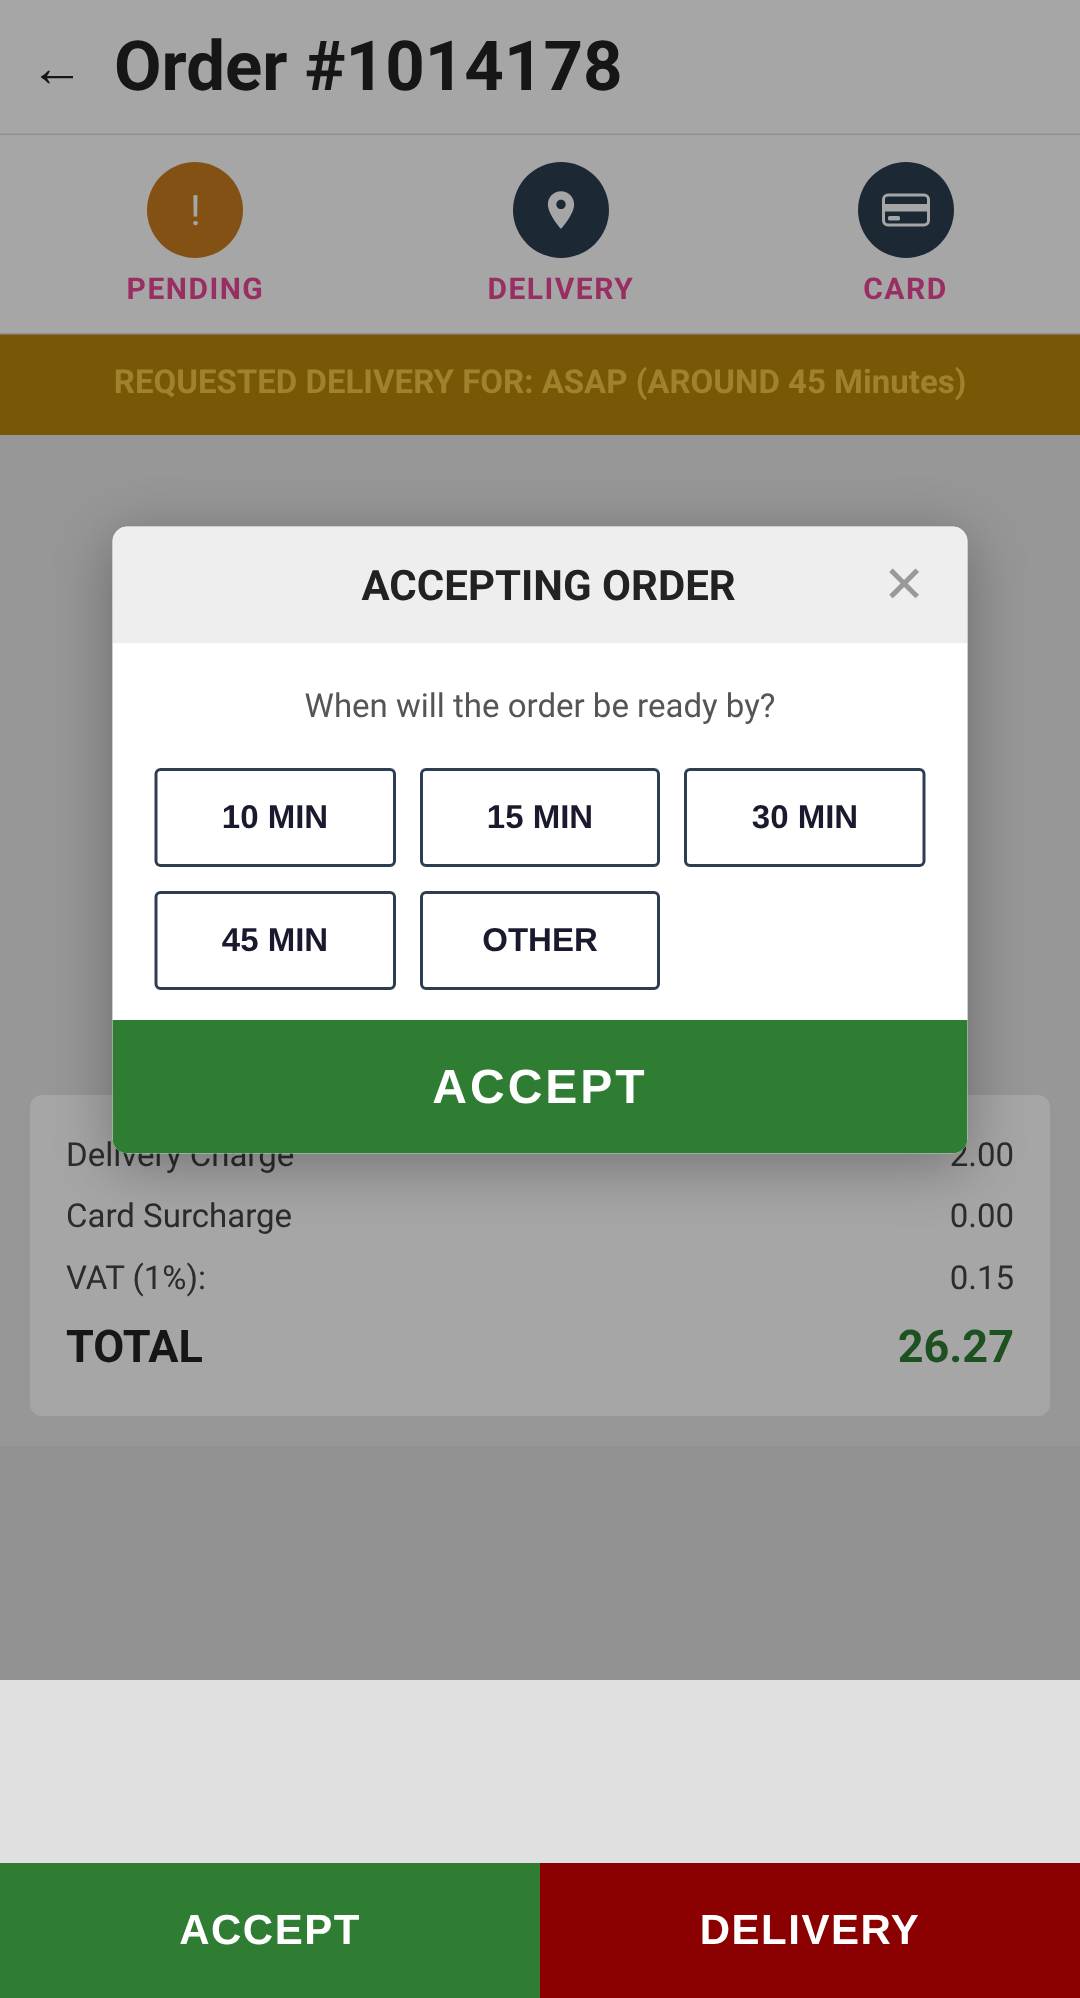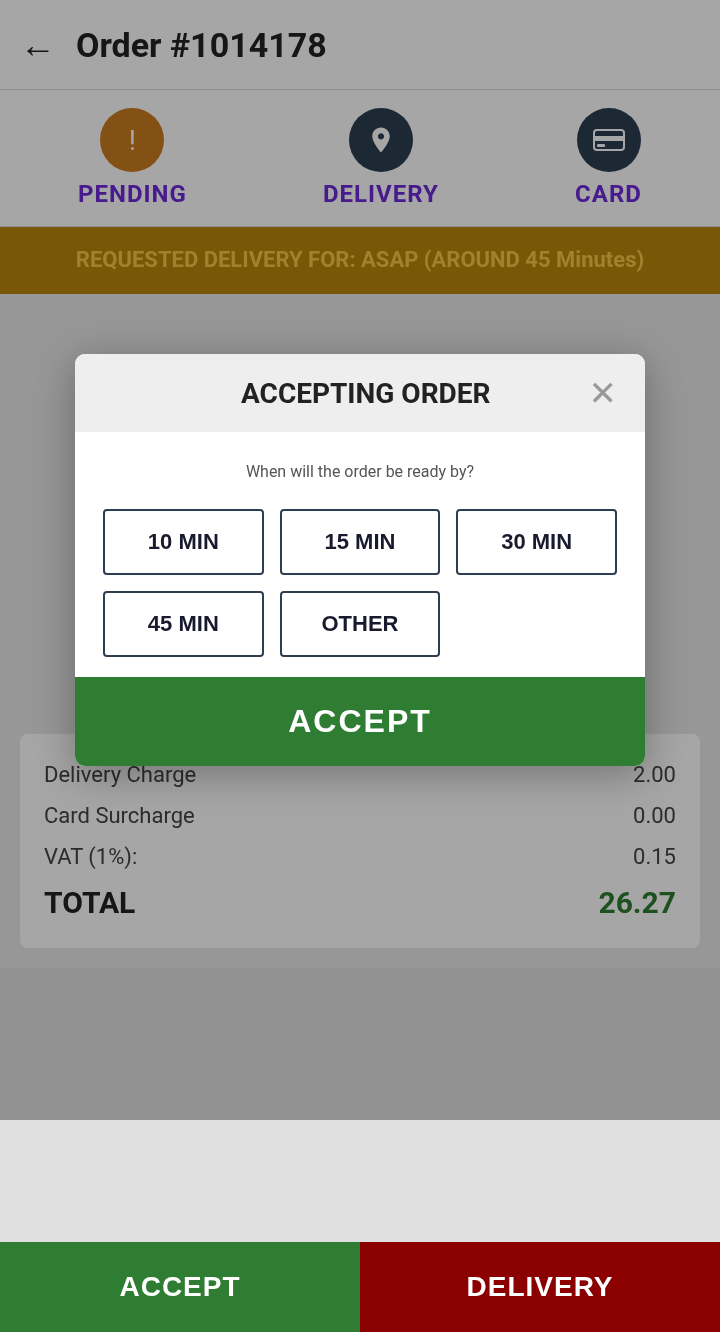--- a/index.html
+++ b/index.html
@@ -25,21 +25,21 @@
     }
 
     .back-arrow {
       font-size: 36px;
       color: #222;
       margin-right: 20px;
       cursor: pointer;
     }
 
     .header-title {
-      font-size: 34px;
+      font-size: 46px;
       font-weight: bold;
       color: #222;
     }
 
     
     .status-bar {
       background: #ffffff;
       display: flex;
       align-items: center;
       justify-content: space-around;
@@ -63,23 +63,23 @@
       justify-content: center;
       font-size: 28px;
       color: #fff;
     }
 
     .status-icon.pending { background: #c97d20; }
     .status-icon.delivery { background: #2d3e52; }
     .status-icon.card { background: #2d3e52; }
 
     .status-label {
-      font-size: 24px;
-      font-weight: bold;
-      color: #6d28d9;
+      font-size: 20px;
+      font-weight: bold;
+      color: #ec4899;
       letter-spacing: 1px;
     }
 
     
     .delivery-banner {
       background: #b8860b;
       color: #f5c842;
       text-align: center;
       padding: 18px 36px;
       font-size: 22px;
@@ -192,21 +192,21 @@
       line-height: 1;
     }
 
     .modal-body {
       background: #fff;
       padding: 30px 28px 20px;
     }
 
     .modal-question {
       text-align: center;
-      font-size: 16px;
+      font-size: 22px;
       color: #555;
       margin-bottom: 28px;
     }
 
     .time-grid {
       display: grid;
       grid-template-columns: repeat(3, 1fr);
       gap: 16px;
       margin-bottom: 0;
     }

